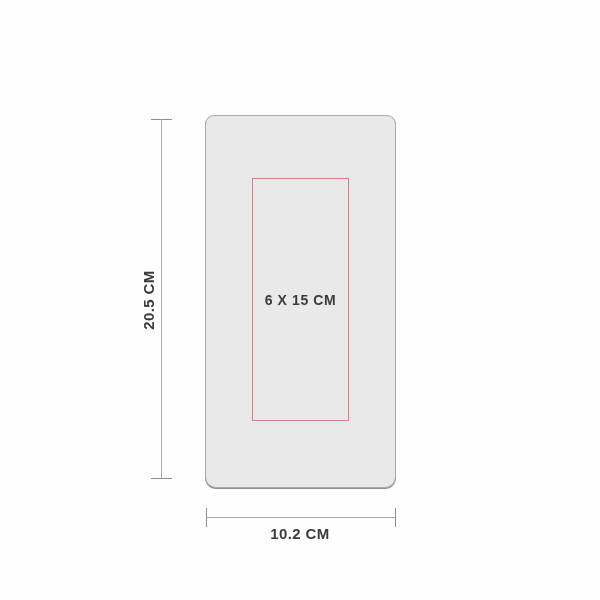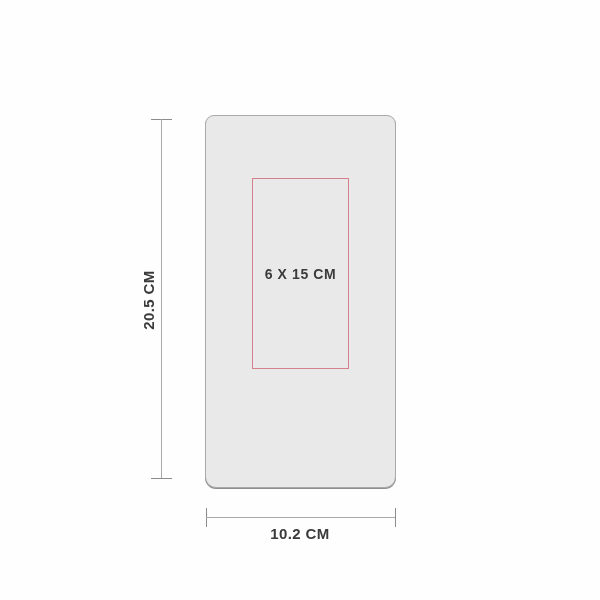--- a/index.html
+++ b/index.html
@@ -28,21 +28,21 @@
     border-radius: 9px 9px 11px 11px;
     box-sizing: border-box;
     box-shadow: 0 1px 0 var(--product-bottom-edge, #8f8f8f);
   }
   
   .print-area {
     position: absolute;
     left: 252px;
     top: 178px;
     width: 97px;
-    height: 191px;
+    height: 243px;
     border: 1px solid var(--print-area-border, #d5808d);
     box-sizing: border-box;
     display: flex;
     align-items: center;
     justify-content: center;
   }
   .print-area-label {
     color: var(--text, #3b3b3b);
     font-size: 14px;
     font-weight: 600;

